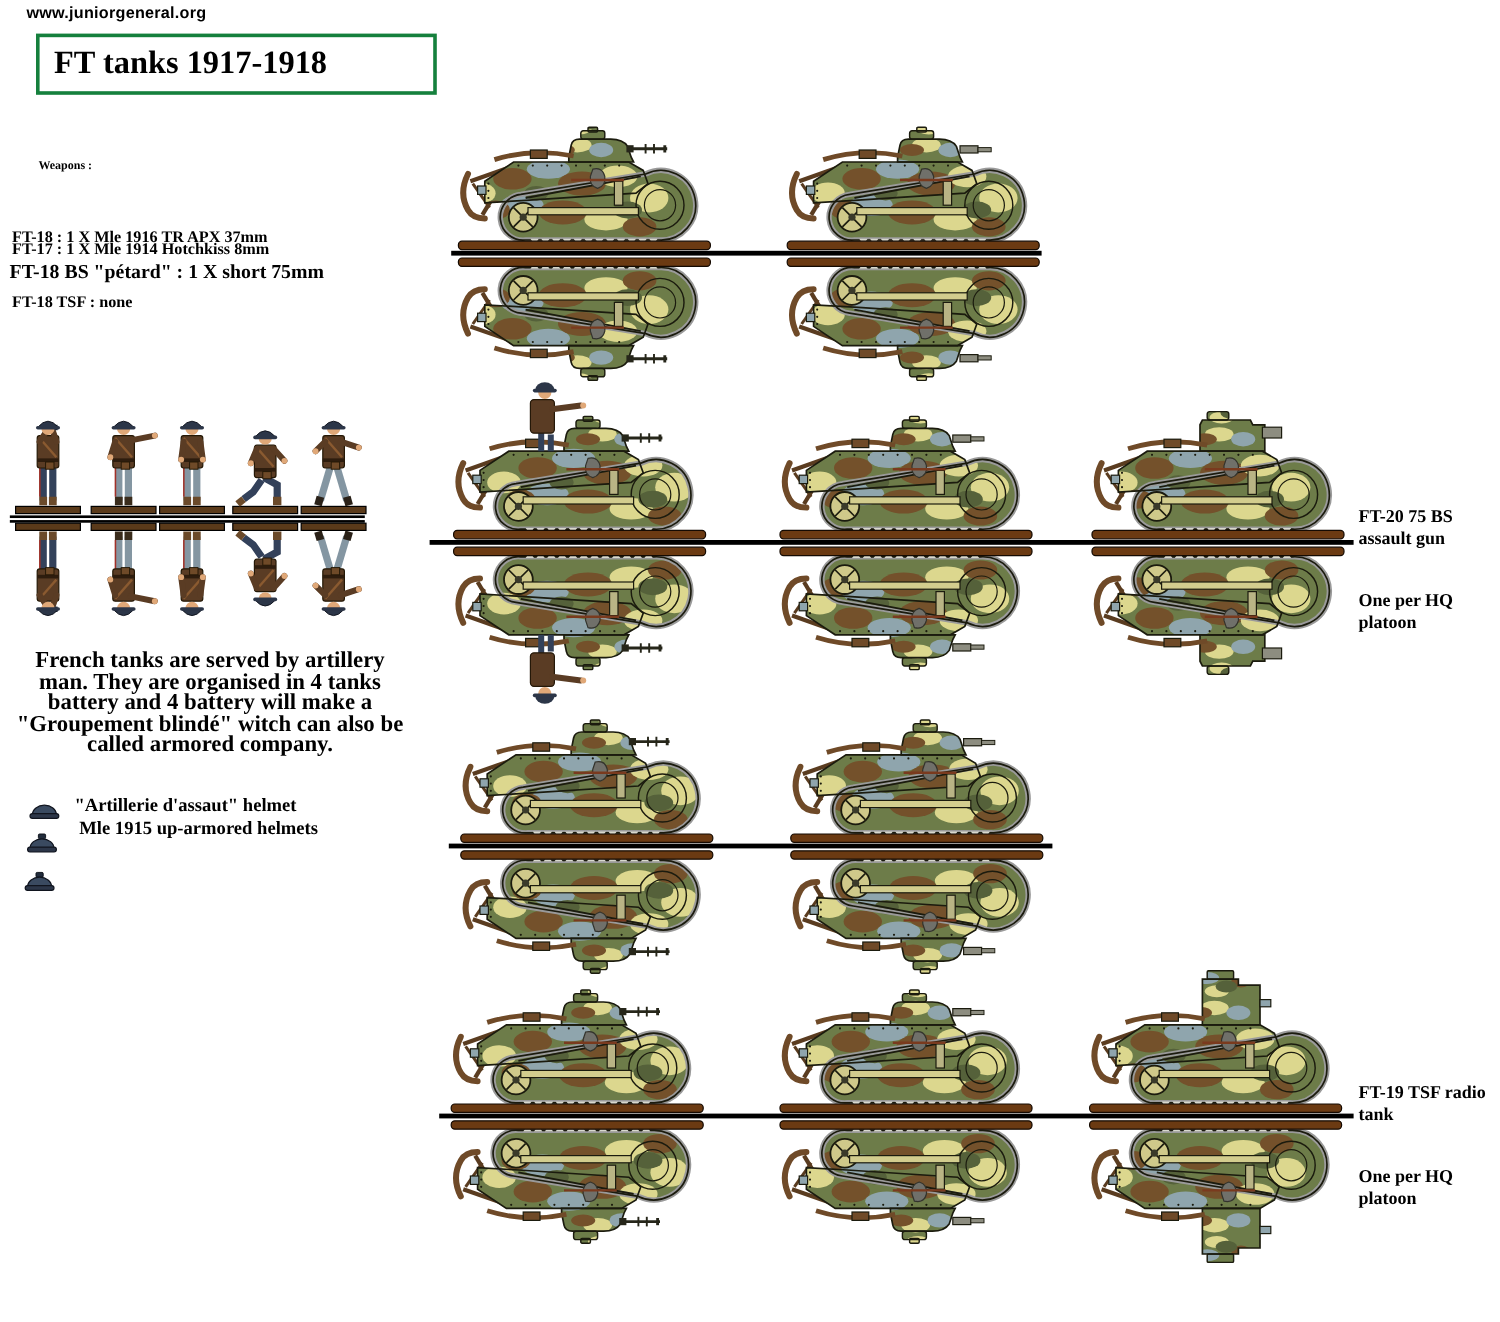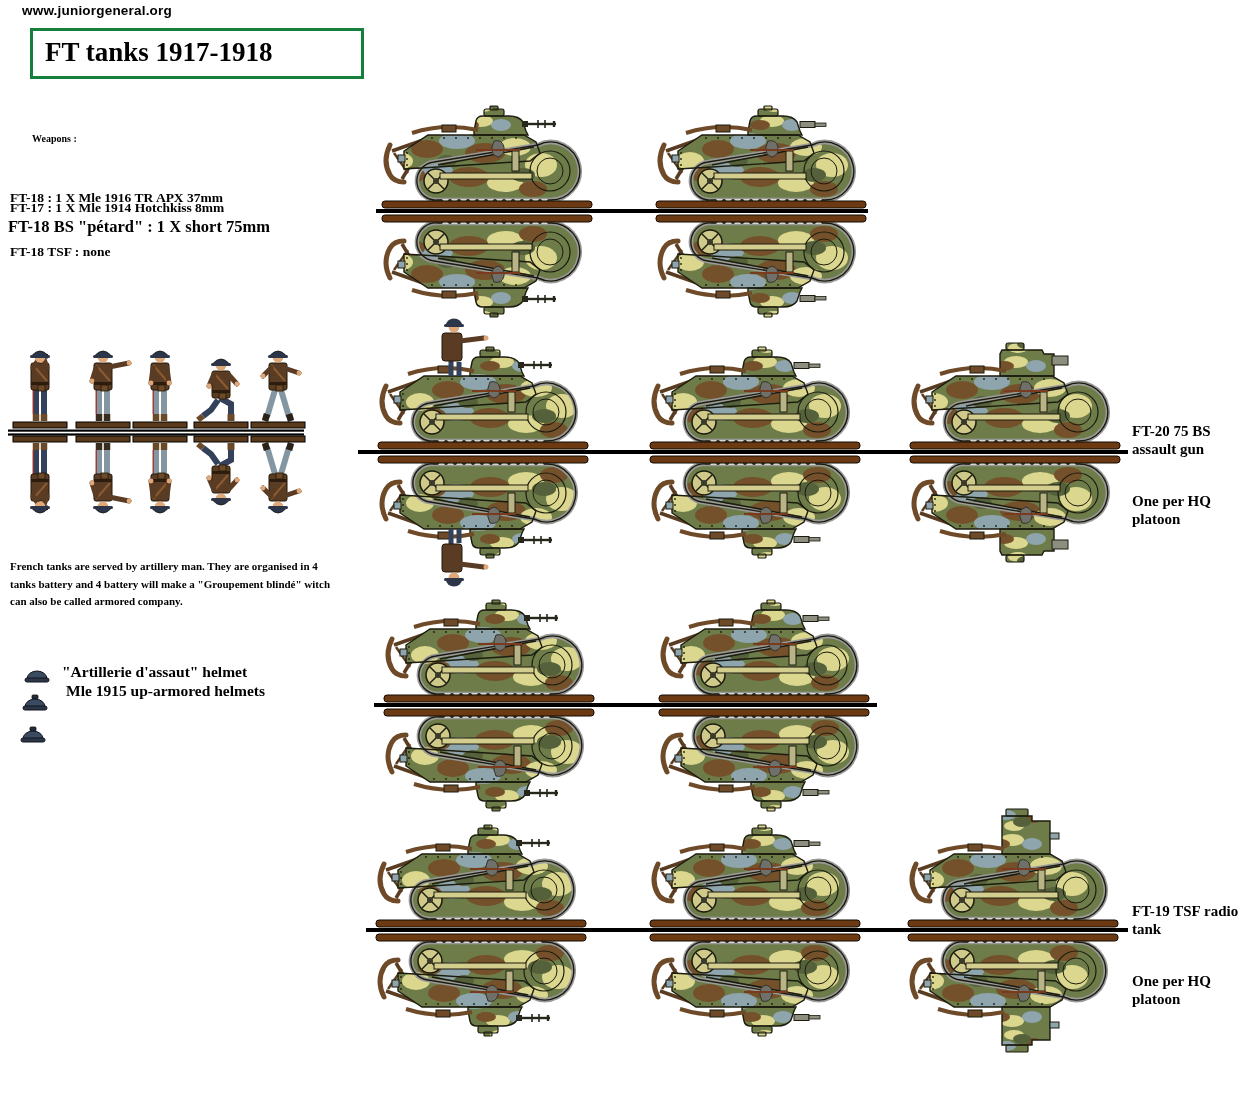--- a/index.html
+++ b/index.html
@@ -14,21 +14,21 @@
   #title-line2{display:block;margin-top:2px;white-space:nowrap;}
   #title-byline{font-weight:bold;font-size:28px;line-height:32px;}
   #title-credits{font-weight:bold;font-size:17px;margin-left:8px;}
   .wtext{font-weight:bold;white-space:nowrap;}
   #weapons-heading{left:32px;top:133px;font-size:10px;}
   .weapon-item{left:10px;font-size:13.5px;}
   #weapon-0{top:161px;margin-top:39px;}
   #weapon-1{top:190px;}
   #weapon-2{top:217px;font-size:16.5px;left:8px;}
   #weapon-3{top:244px;font-family:Liberation Serif, serif;}
-  #infantry-note{left:10px;top:558px;width:330px;font-weight:bold;font-size:11px;line-height:17.5px;}
+  #infantry-note{left:10px;top:542px;width:330px;font-weight:bold;font-size:19px;line-height:17.5px;text-align:center;}
   .helmet-label{font-weight:bold;font-size:15.5px;white-space:nowrap;}
   #helmet-label-0{left:62px;top:663px;}
   #helmet-label-1{left:66px;top:682px;}
   .fold-line{position:absolute;height:4px;background:#000;}
   .annotation{position:absolute;left:1132px;width:118px;font-weight:bold;font-size:15px;
               line-height:18px;white-space:pre-line;}
   .annotation .note{margin-top:16px;}
   svg{display:block;}
 </style>
 </head>

